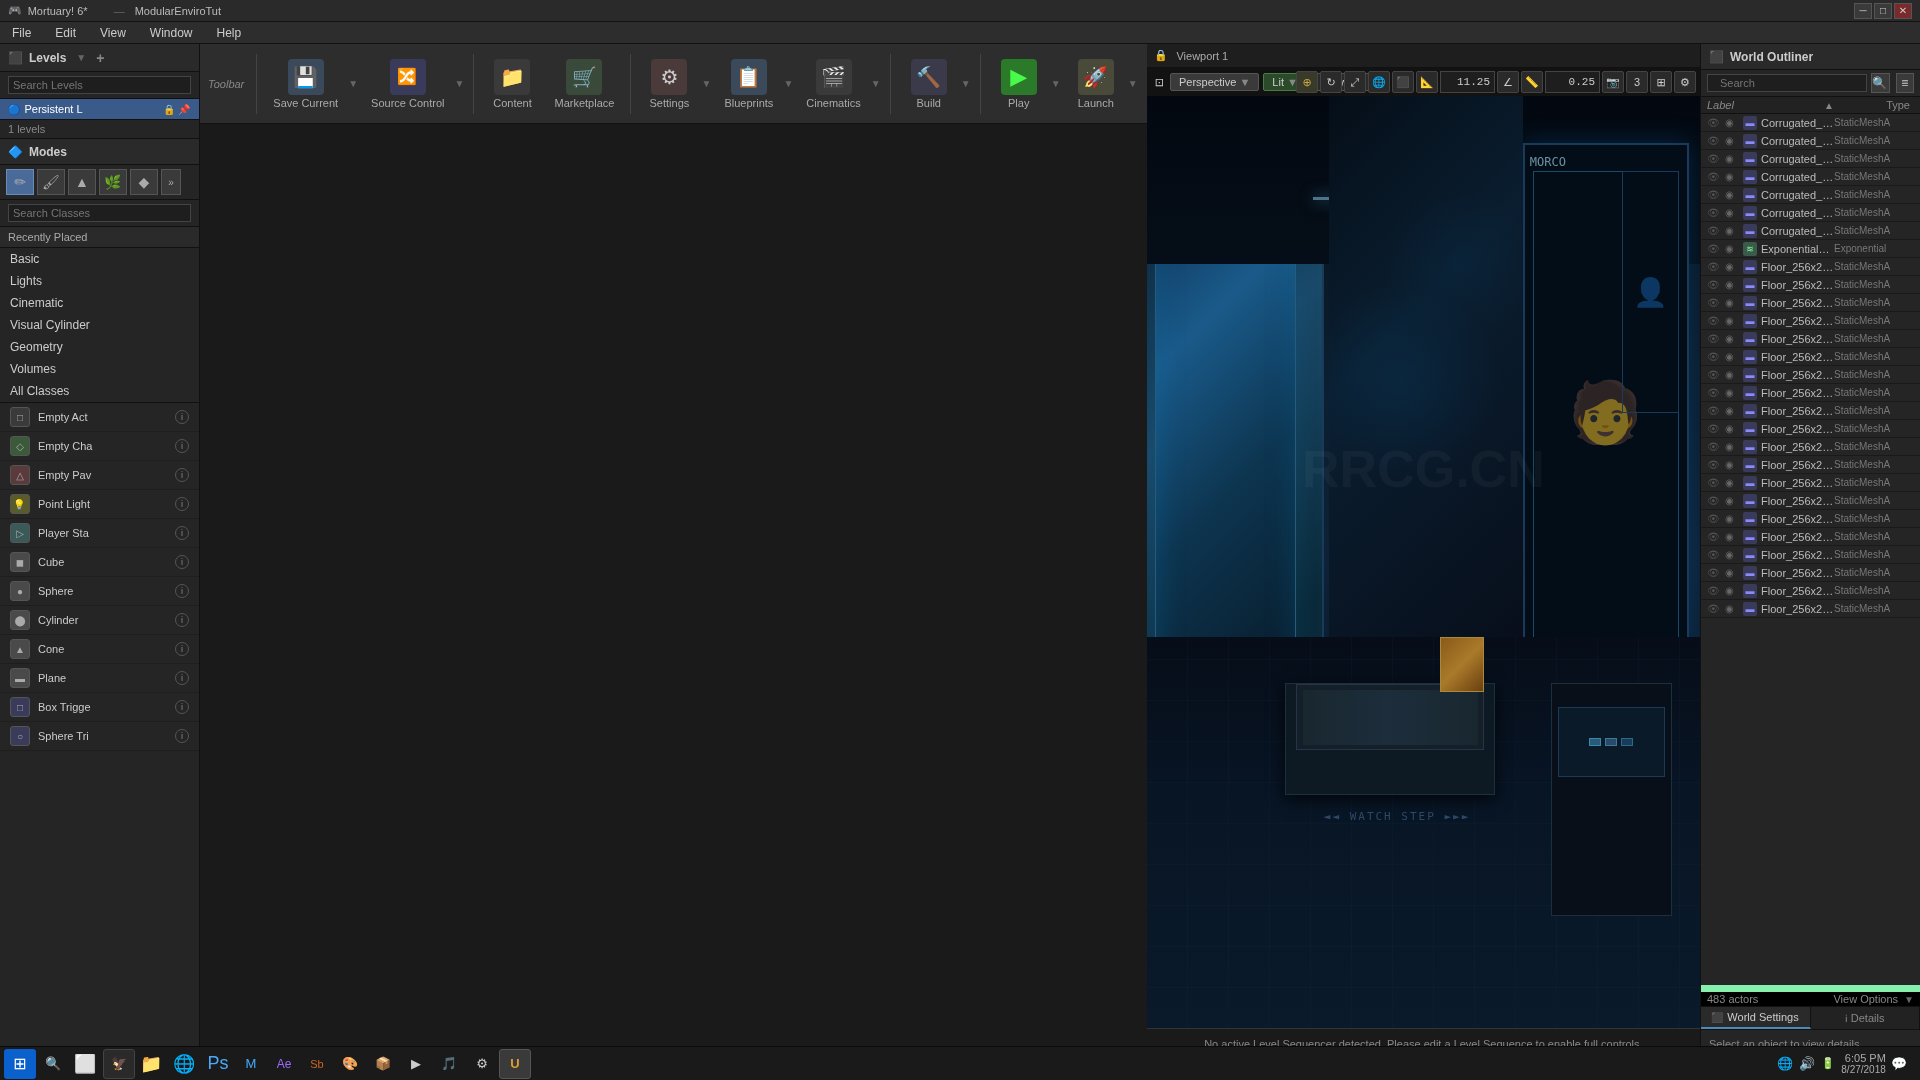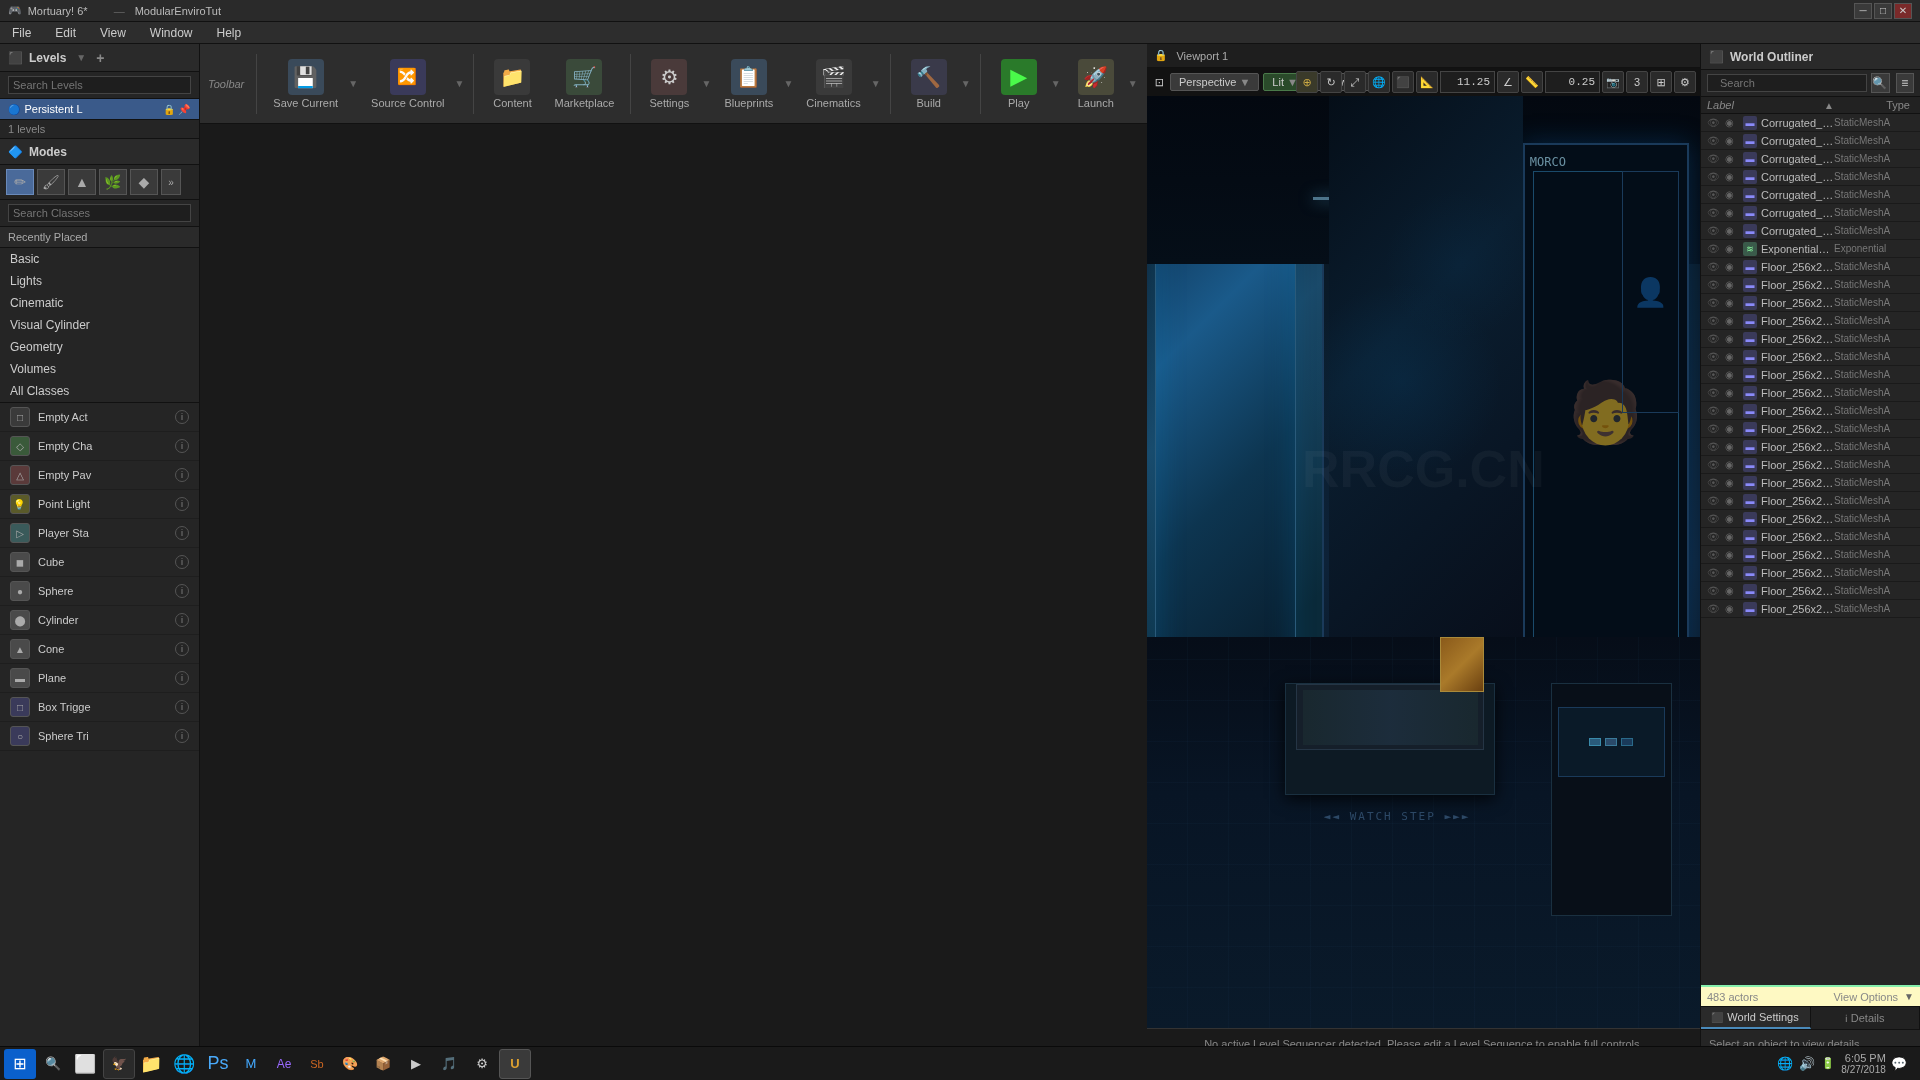--- a/index.html
+++ b/index.html
@@ -120,21 +120,21 @@
     #outliner-cols .col-type { width: 80px; }
 
     #outliner-list { flex: 1; overflow-y: auto; }
     .outliner-item { display: flex; align-items: center; padding: 1px 6px; border-bottom: 1px solid #1a1a1a; cursor: pointer; min-height: 18px; }
     .outliner-item-eye { width: 16px; font-size: 10px; color: #555; margin-right: 2px; }
     .outliner-item-vis { width: 16px; font-size: 10px; color: #666; margin-right: 2px; }
     .outliner-item-icon { width: 14px; height: 14px; margin-right: 4px; display: flex; align-items: center; justify-content: center; font-size: 9px; background: #3a3a5a; border-radius: 2px; flex-shrink: 0; }
     .outliner-item-label { flex: 1; font-size: 11px; color: #bbb; overflow: hidden; text-overflow: ellipsis; white-space: nowrap; }
     .outliner-item-type { width: 80px; font-size: 10px; color: #777; overflow: hidden; text-overflow: ellipsis; white-space: nowrap; }
 
-    #outliner-footer { height: 22px; background: #fef9c3; border-top: 2px solid #86efac; border-bottom: 1px solid #111; display: flex; align-items: center; padding: 0 6px; font-size: 11px; color: #888; gap: 6px; }
+    #outliner-footer { height: 22px; background: #000000; border-top: 7px solid #86efac; border-bottom: 1px solid #111; display: flex; align-items: center; padding: 0 6px; font-size: 11px; color: #888; gap: 6px; }
 
     #world-settings-tabs { display: flex; border-bottom: 1px solid #111; }
     .ws-tab { flex: 1; padding: 4px 6px; text-align: center; font-size: 11px; color: #888; cursor: pointer; border-right: 1px solid #111; background: #222; }
     .ws-tab.active { background: #2a2a2a; color: #ccc; border-bottom: 2px solid #4a8aba; }
 
     #details-panel { padding: 8px; font-size: 11px; color: #888; }
 
     
     #taskbar { height: 34px; background: #1a1a1a; border-top: 1px solid #0a0a0a; display: flex; align-items: center; padding: 0 4px; gap: 2px; position: absolute; bottom: 0; left: 0; right: 0; }
     .taskbar-icon { width: 32px; height: 30px; display: flex; align-items: center; justify-content: center; font-size: 18px; cursor: pointer; border-radius: 3px; }

